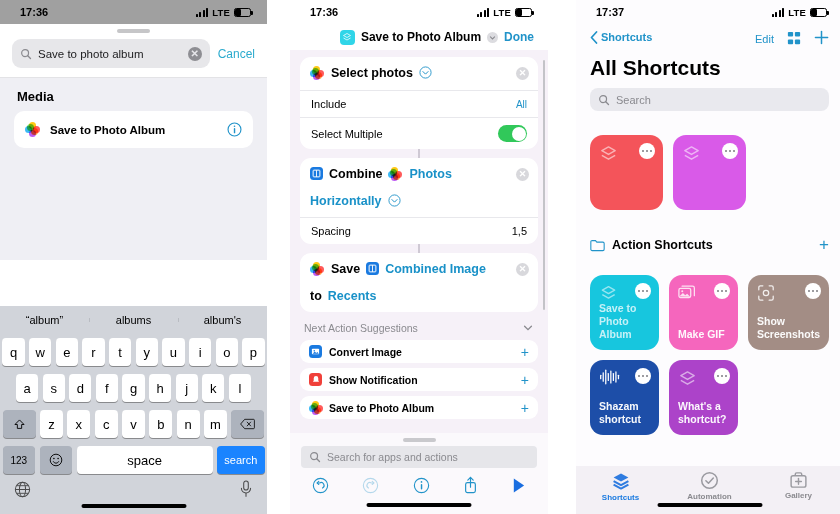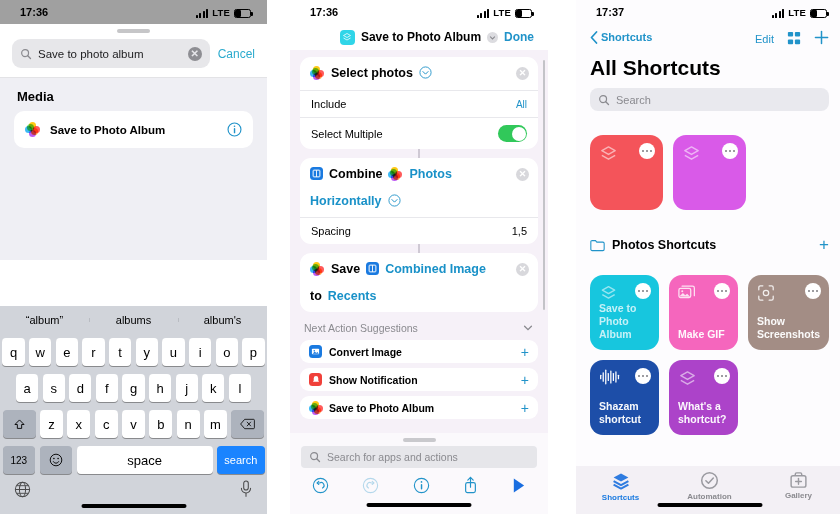--- a/index.html
+++ b/index.html
@@ -16,21 +16,21 @@
   .p1 { left: 0px;   width: 267px; }
   .p2 { left: 290px; width: 258px; }
   .p3 { left: 576px; width: 267px; }
 
   
   .statusbar {
     height: 24px; display: flex; align-items: center;
     justify-content: space-between; padding: 0 16px 0 20px;
     font-size: 11px; font-weight: bold; color: #000;
   }
-  .sb-right { display: flex; align-items: flex-end; gap: 4px; }
+  .sb-right { display: flex; align-items: center; gap: 4px; }
   .bars { display: flex; align-items: flex-end; gap: 1.2px; height: 9px; }
   .bars i { display:block; width: 2.2px; background: #000; border-radius: .5px; }
   .bars i:nth-child(1){ height: 3px; }
   .bars i:nth-child(2){ height: 5px; }
   .bars i:nth-child(3){ height: 7px; }
   .bars i:nth-child(4){ height: 9px; }
   .lte { font-size: 9.5px; font-weight: bold; letter-spacing: .2px; }
   .batt { width: 17px; height: 9px; border: 1.2px solid #000; border-radius: 2.4px;
           position: relative; }
   .batt::after { content:''; position:absolute; right:-3px; top:2.6px; width:1.6px;
@@ -595,21 +595,21 @@
             <i></i>
           </span>
         <span class="tname"></span>
       </div>
     </div>
 
     <div class="folder-hdr">
       <svg width="15" height="13" viewBox="0 0 18 15">
         <path d="M1 3.2 A1.6 1.6 0 0 1 2.6 1.6 H6.6 L8.2 3.4 H15.4 A1.6 1.6 0 0 1 17 5 V12 A1.6 1.6 0 0 1 15.4 13.6 H2.6 A1.6 1.6 0 0 1 1 12 Z" fill="none" stroke="#2193c9" stroke-width="1.3"></path>
       </svg>
-      <span class="fname">Photos Shortcuts</span>
+      <span class="fname">Action Shortcuts</span>
       <span class="plus">+</span>
     </div>
 
     <div class="grid">
       <div class="tile" style="background:#17c6de">
         <svg width="19" height="19" viewBox="0 0 20 20" style="opacity:.55">
             <path d="M10 3 L17 7 L10 11 L3 7 Z M3 12 L10 16 L17 12" fill="none" stroke="#fff" stroke-width="1.5" stroke-linejoin="round"></path>
           </svg>
         <span class="dots">
             <i></i>

